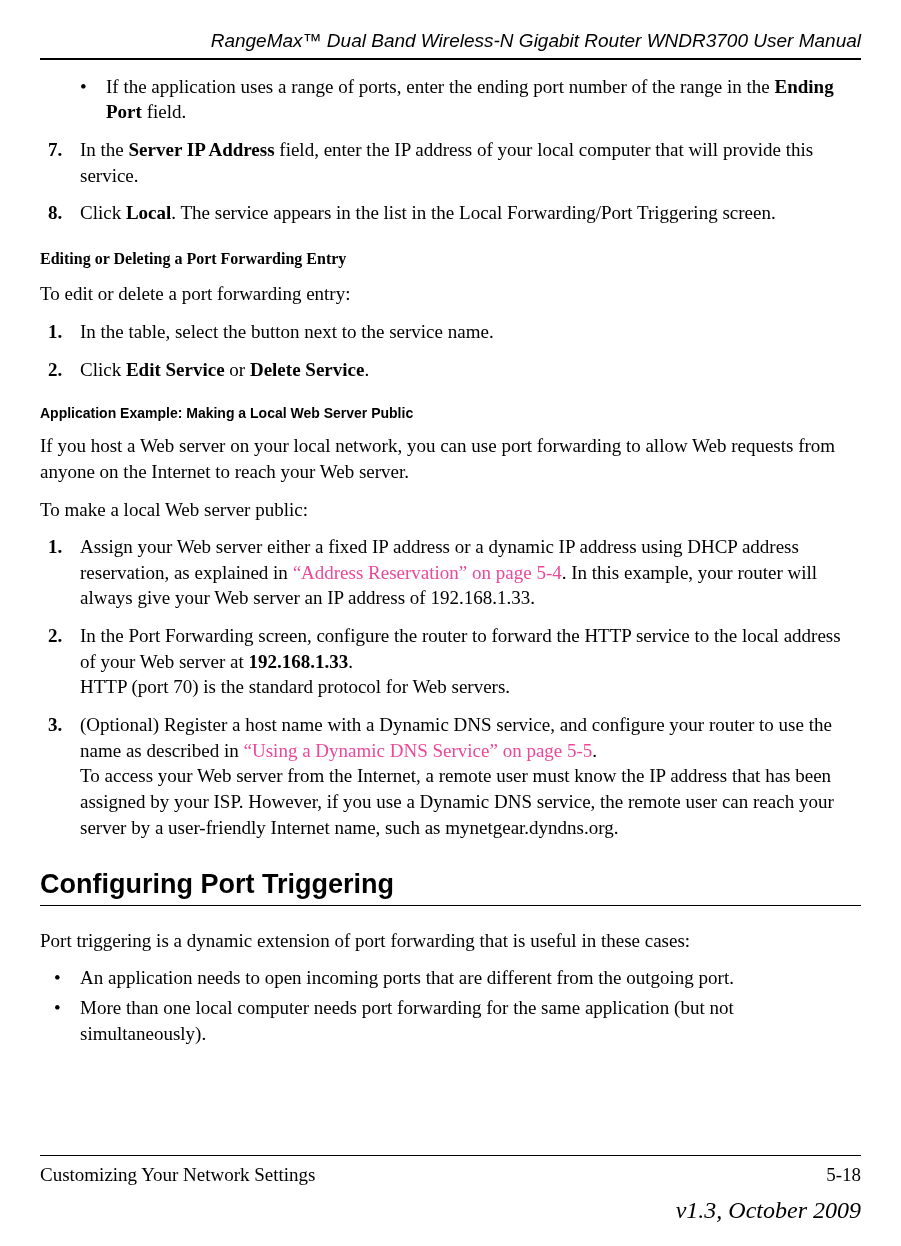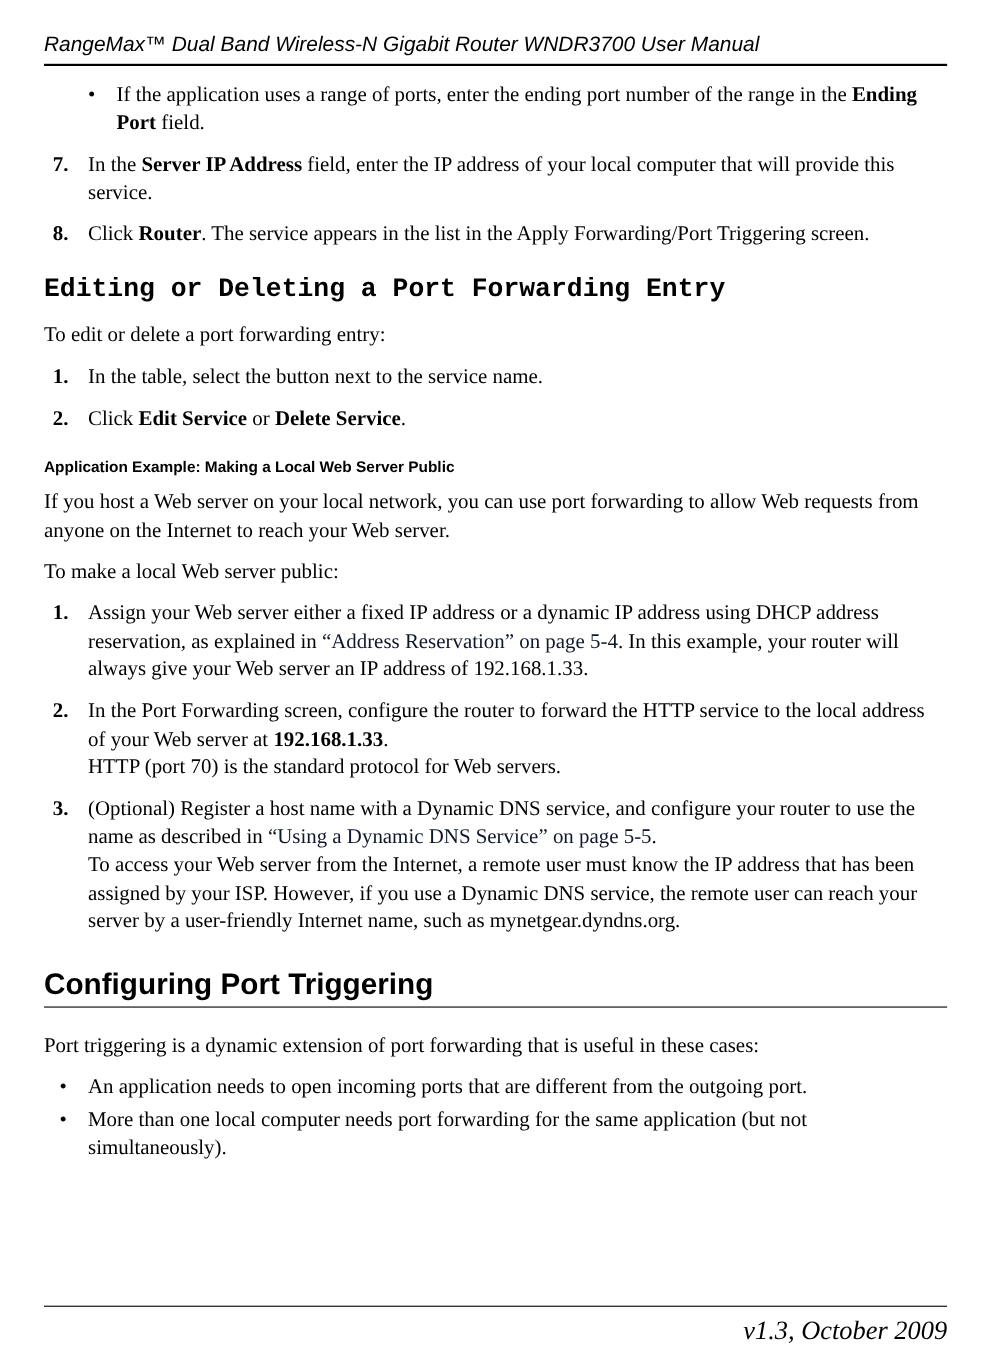--- a/index.html
+++ b/index.html
@@ -17,21 +17,21 @@
       box-sizing: border-box;
     }
     .page {
       padding: 28px 40px 0 40px;
       box-sizing: border-box;
       width: 100%;
       height: 100%;
       position: relative;
     }
     .header-title {
-      text-align: left;
+      text-align: right;
       font-style: italic;
       font-size: 19px;
       margin-bottom: 4px;
       font-family: Arial, Helvetica, sans-serif;
     }
     .hr-thick {
       border: none;
       border-top: 2px solid #000;
       margin: 0 0 14px 0;
     }
@@ -58,42 +58,42 @@
     .num-block .num {
       font-weight: bold;
       display: inline-block;
       width: 32px;
       text-indent: 0;
     }
     .body-para {
       margin: 2px 0 12px 0;
     }
     .h2 {
-      font-family: Liberation Mono, monospace;
+      font-family: Liberation Serif, serif;
       font-weight: bold;
-      font-size: 24px;
+      font-size: 16px;
       margin-top: 22px;
       margin-bottom: 12px;
     }
     .h3 {
       font-family: Arial, Helvetica, sans-serif;
       font-weight: bold;
       font-size: 14px;
       margin-top: 22px;
       margin-bottom: 10px;
     }
     .h1 {
       font-family: Arial, Helvetica, sans-serif;
       font-weight: bold;
       font-size: 27px;
       margin-top: 26px;
       margin-bottom: 2px;
     }
     .bold { font-weight: bold; }
-    .link { color: #0f172a; }
+    .link { color: #ec4899; }
     .footer {
       position: absolute;
       bottom: 20px;
       left: 40px;
       right: 40px;
     }
     .footer-line {
       display: flex;
       justify-content: space-between;
       font-size: 19px;
@@ -130,21 +130,21 @@
 
   <div class="bullet-block">
     <span class="dot">•</span><span>If the application uses a range of ports, enter the ending port number of the range in the </span><span class="bold">Ending Port</span><span> field.</span>
   </div>
 
   <div class="num-block">
     <span class="num">7.</span><span>In the </span><span class="bold">Server IP Address</span><span> field, enter the IP address of your local computer that will provide this service.</span>
   </div>
 
   <div class="num-block">
-    <span class="num">8.</span><span>Click </span><span class="bold">Router</span><span>. The service appears in the list in the Apply Forwarding/Port Triggering screen.</span>
+    <span class="num">8.</span><span>Click </span><span class="bold">Local</span><span>. The service appears in the list in the Local Forwarding/Port Triggering screen.</span>
   </div>
 
   <div class="h2">Editing or Deleting a Port Forwarding Entry</div>
 
   <div class="body-para">To edit or delete a port forwarding entry:</div>
 
   <div class="num-block">
     <span class="num">1.</span><span>In the table, select the button next to the service name.</span>
   </div>
 
@@ -176,16 +176,20 @@
 
   <div class="sub-bullet-block">
     <span class="dot">•</span><span>An application needs to open incoming ports that are different from the outgoing port.</span>
   </div>
   <div class="sub-bullet-block">
     <span class="dot">•</span><span>More than one local computer needs port forwarding for the same application (but not simultaneously).</span>
   </div>
 
   <div class="footer">
     <hr class="footer-hr">
+    <div class="footer-line">
+      <span>Customizing Your Network Settings</span>
+      <span>5-18</span>
+    </div>
     <div class="footer-version">v1.3, October 2009</div>
   </div>
 
 </div>
 
 </body></html>

